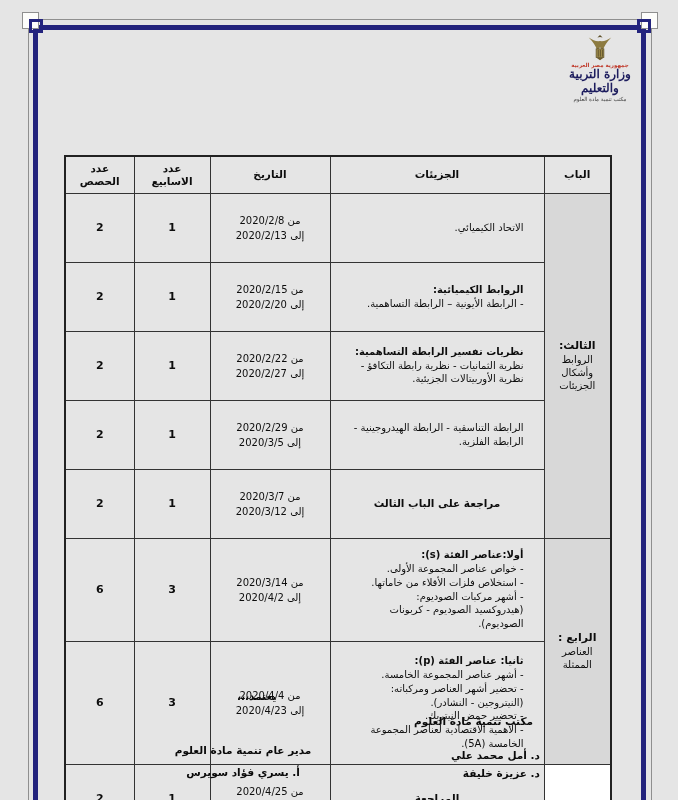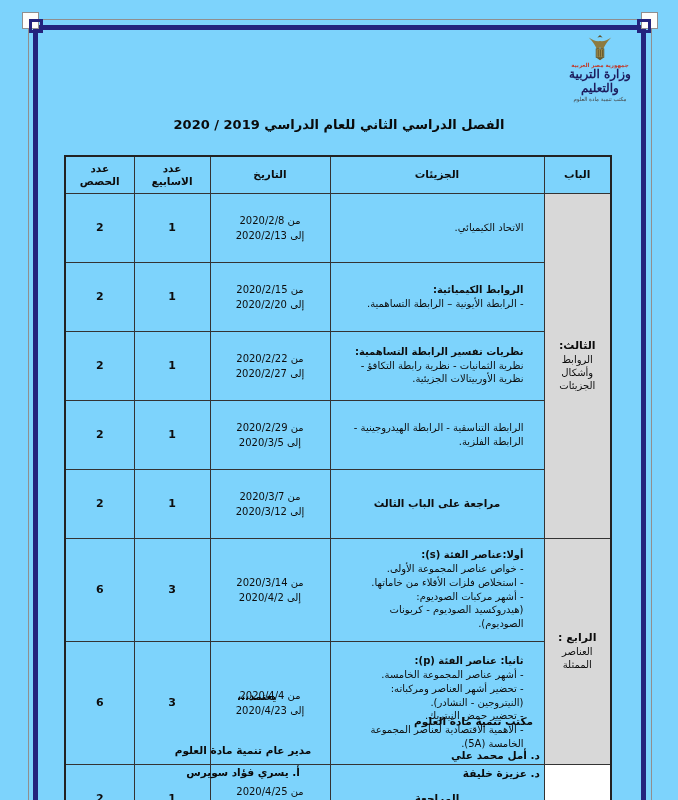--- a/index.html
+++ b/index.html
@@ -1,17 +1,17 @@
 <!DOCTYPE html>
 <html lang="ar" dir="rtl"><head>
 <meta charset="utf-8">
 <style>
   * { margin:0; padding:0; box-sizing:border-box; }
   body { width:678px; height:800px; font-family:"DejaVu Sans","Liberation Sans",sans-serif; background:#ffffff; }
-  .page { position:relative; width:678px; height:800px; background:#7dd3fc; overflow:hidden; color:#0d0d0d; }
+  .page { position:relative; width:678px; height:800px; background:#e5e5e5; overflow:hidden; color:#0d0d0d; }
 
   
   .frame-outer { position:absolute; left:28px; top:19px; width:624px; height:820px; border:1px solid #8f8f8f; }
   .frame-inner { position:absolute; left:33px; top:25px; width:613px; height:820px; border:5px solid #23237d; }
   .knot { position:absolute; background:#fdfdfb; }
   .knot-gray { width:17px; height:17px; border:1px solid #8f8f8f; }
   .knot-navy { width:14px; height:14px; border:3px solid #23237d; background:transparent; }
   .k1 { left:22px; top:12px; } .k2 { left:29px; top:19px; }
   .k3 { right:20px; top:12px; } .k4 { right:27px; top:19px; }
 
@@ -74,21 +74,20 @@
       <line x1="15.5" y1="18" x2="15.5" y2="26" stroke="#5e512a" stroke-width="1"></line>
       <line x1="18" y1="18" x2="18" y2="26" stroke="#5e512a" stroke-width="1"></line>
       <path d="M10.5 27 L15 30 L19.5 27 Z" fill="#6b5a2a"></path>
     </svg>
     <div class="logo-country">جمهورية مصر العربية</div>
     <div class="logo-ministry">وزارة التربية والتعليم</div>
     <div class="logo-office">مكتب تنمية مادة العلوم</div>
   </div>
 
   <div class="title-wrap">
-    <div>الفصل الدراسي الثاني للعام الدراسي 2019 / 2020</div>
   </div>
 
   <table class="plan">
     <colgroup>
       <col style="width:67px">
         <col style="width:214px">
         <col style="width:120px">
         <col style="width:76px">
         <col style="width:69px">
     </colgroup>

